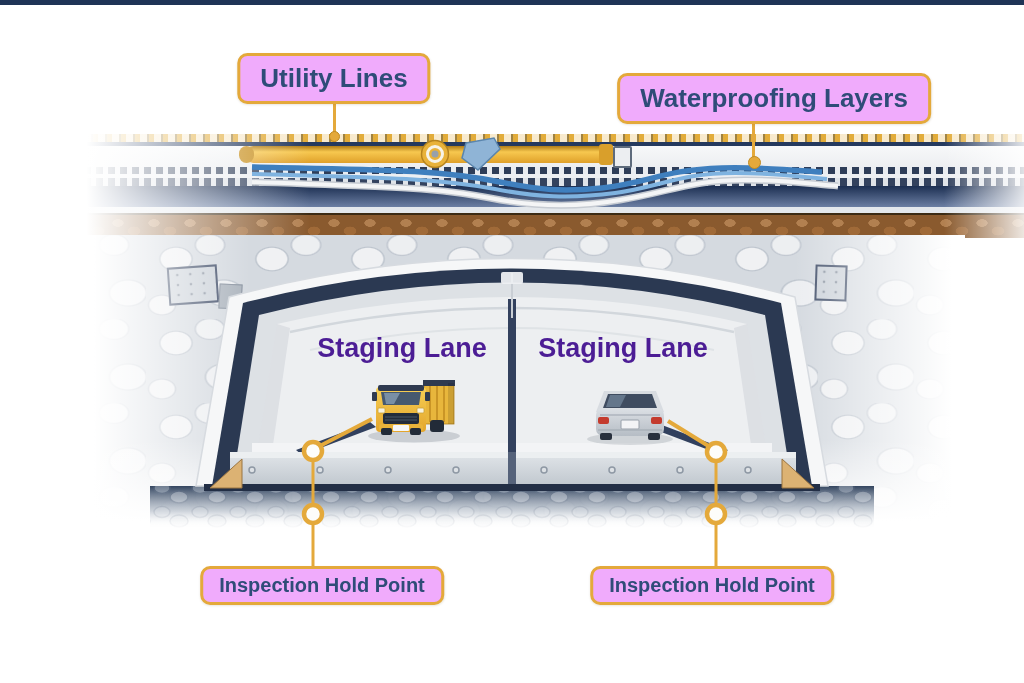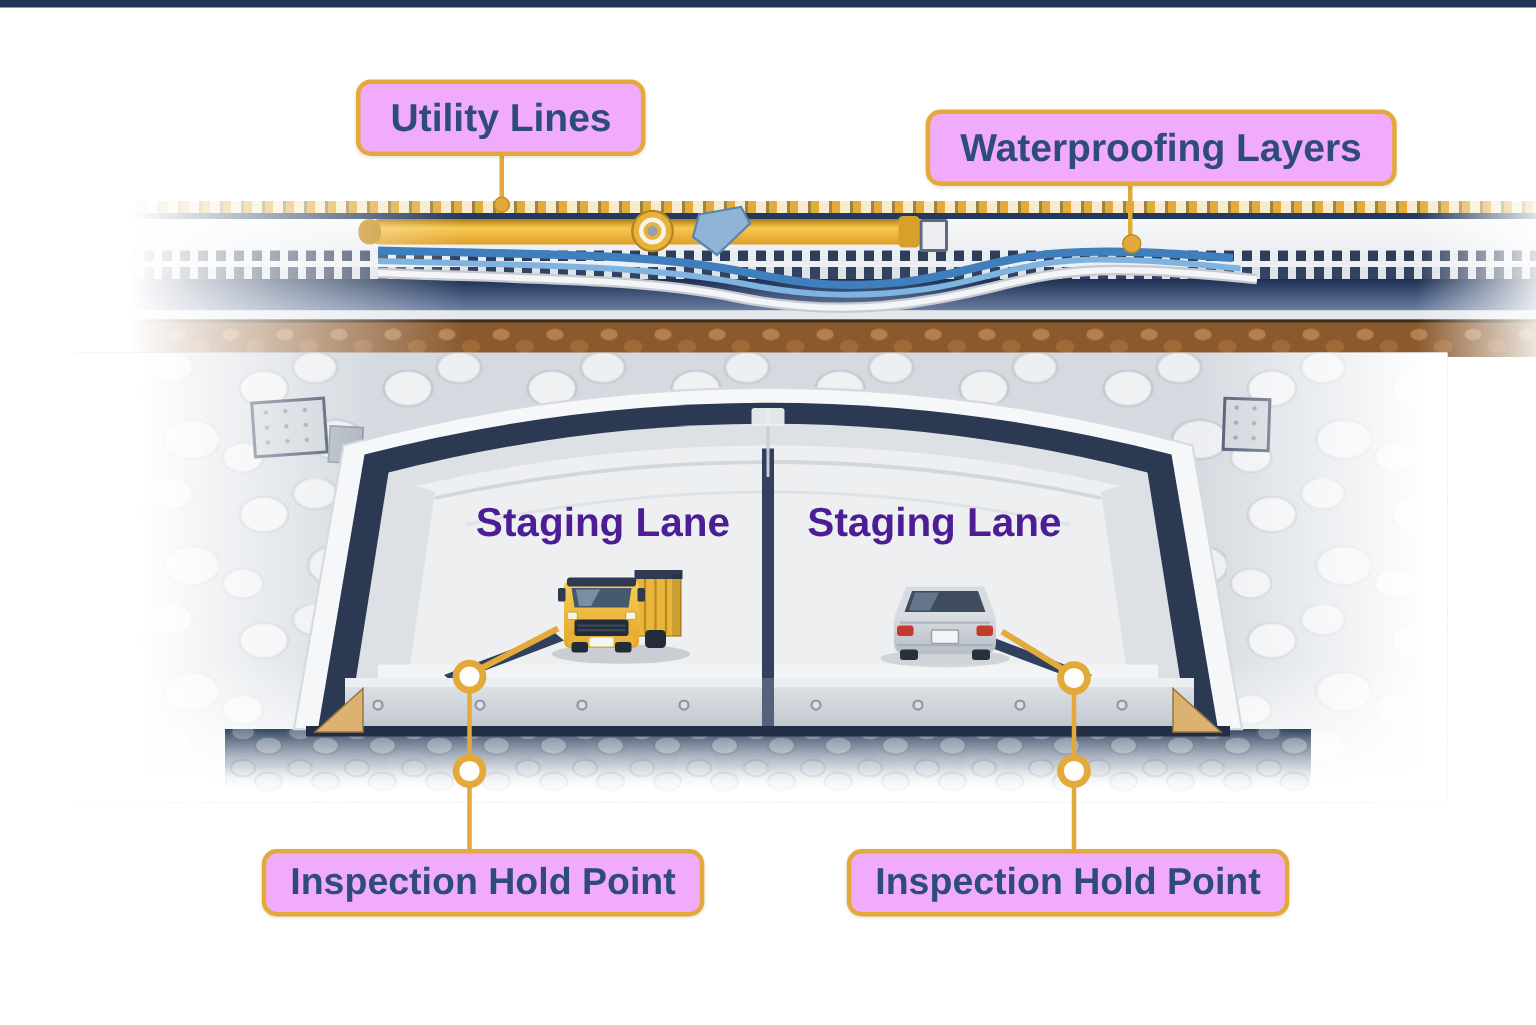--- a/index.html
+++ b/index.html
@@ -51,21 +51,21 @@
 
   
   svg.art{position:absolute;left:0;top:0;width:1024px;height:683px;}
 
   
   .vlead{width:3px;background:#E4A93B;}
   .dot{border-radius:50%;background:#E4A93B;border:1px solid #C08B22;box-sizing:border-box;}
   .callout{transform:translateX(-50%);background:#f0abfc;border:3px solid #E4A93B;border-radius:10px;
            color:#2F4C78;font-weight:700;white-space:nowrap;box-shadow:0 1px 2px rgba(120,100,40,.15);}
   .callout.top{padding:7px 20px;font-size:26px;}
-  .callout.bot{padding:5px 16px;font-size:25px;}
+  .callout.bot{padding:5px 16px;font-size:20px;}
   .laneText{transform:translateX(-50%);color:#4c1d95;font-weight:700;font-size:27px;white-space:nowrap;}
 </style>
 </head>
 <body>
 
 <div class="stage">
 
   <div class="abs l-navy1"></div>
   <div class="abs l-gold"></div>
   <div class="abs l-navy2"></div>

